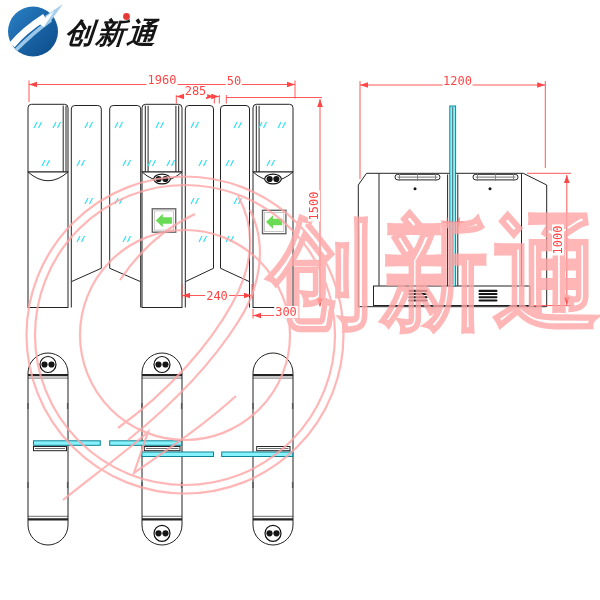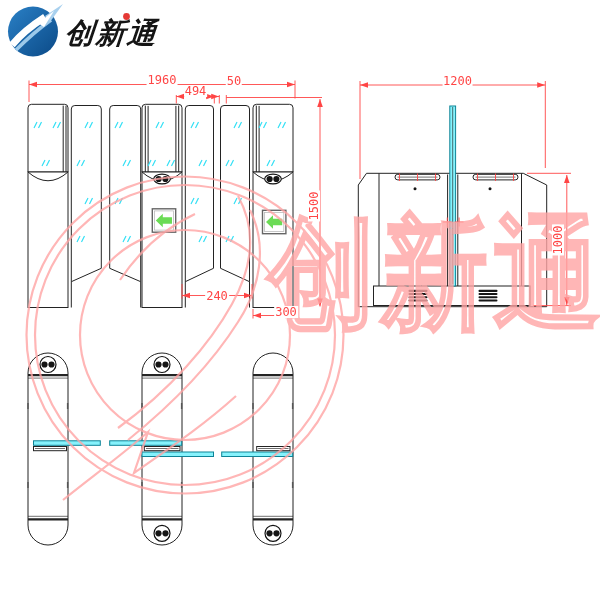--- a/index.html
+++ b/index.html
@@ -224,20 +224,20 @@
       <path d="M12 45 C21 34 31 26 45 17" stroke="#ffffff" stroke-width="7" fill="none"></path>
       <path d="M16 50 C27 39 37 30 51 20" stroke="#9cc9ea" stroke-width="3.5" fill="none"></path>
       <polygon points="45,16 63,4 50,22" fill="#a8d0ee"></polygon>
       <polygon points="38,23 54,11 44,27" fill="#ffffff"></polygon>
     </g>
     <circle cx="126.5" cy="16.5" r="3.4" fill="#e53935"></circle>
   </svg>
   <div class="brand">创新通</div>
 
   <div class="dimlabel" style="left:162px;top:80px">1960</div>
-  <div class="dimlabel" style="left:195.5px;top:91px">494</div>
+  <div class="dimlabel" style="left:195.5px;top:91px">285</div>
   <div class="dimlabel" style="left:234px;top:81px">50</div>
   <div class="dimlabel rot" style="left:313.5px;top:206px">1500</div>
   <div class="dimlabel" style="left:217px;top:295.5px">240</div>
   <div class="dimlabel" style="left:286px;top:312px">300</div>
   <div class="dimlabel" style="left:457.5px;top:80.5px">1200</div>
   <div class="dimlabel rot" style="left:557.5px;top:239.5px">1000</div>
 </div>
 
 </body></html>

